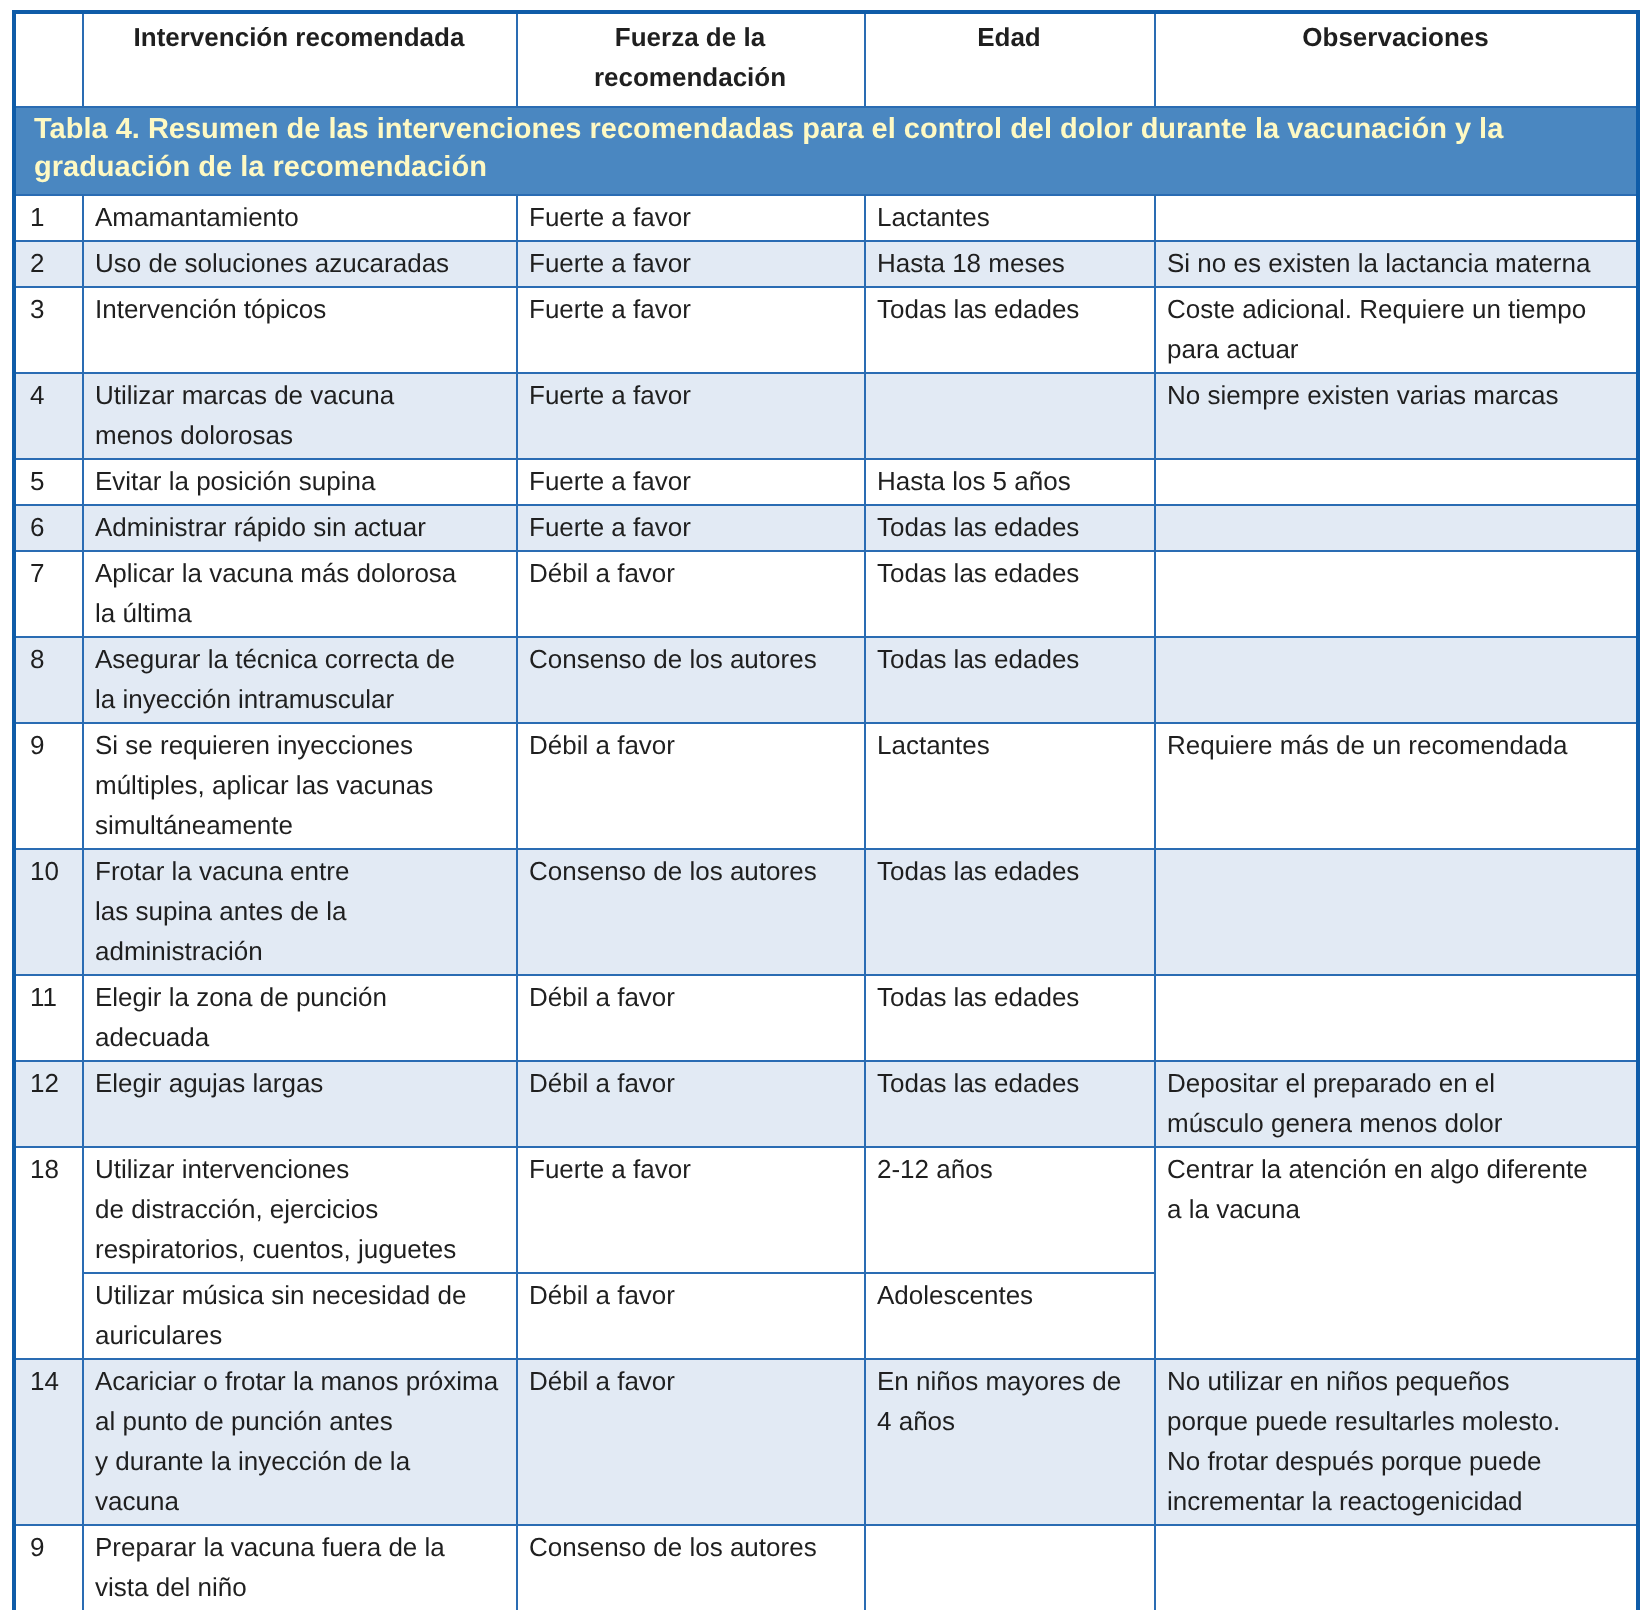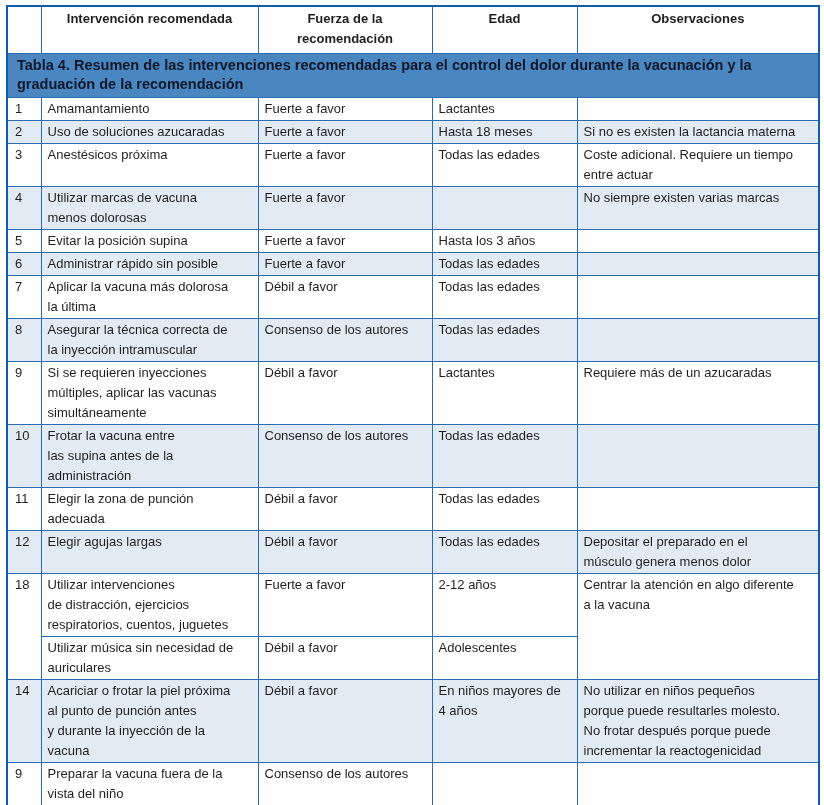--- a/index.html
+++ b/index.html
@@ -28,21 +28,21 @@
   .rec-table td, .rec-table th {
     border: 1px solid #2a6cb3;
     vertical-align: top;
     padding: 1px 6px;
     text-align: left;
     white-space: pre-line;
     overflow: hidden;
   }
   .rec-table tr.title-row td {
     background: #4a87c1;
-    color: #0f172a;
+    color: #fef9c3;
     font-weight: bold;
     font-size: 14.5px;
     line-height: 19px;
     padding: 2px 9px 3px 9px;
   }
   .rec-table thead th {
     background: #ffffff;
     font-weight: bold;
     text-align: center;
     padding: 2px 4px 4px 4px;
@@ -95,44 +95,44 @@
       </tr>
       <tr class="shaded">
         <td class="num-cell">2</td>
         <td>Uso de soluciones azucaradas</td>
         <td>Fuerte a favor</td>
         <td>Hasta 18 meses</td>
         <td>Si no es existen la lactancia materna</td>
       </tr>
       <tr class="plain">
         <td class="num-cell">3</td>
-        <td>Anestésicos próxima</td>
+        <td>Intervención tópicos</td>
         <td>Fuerte a favor</td>
         <td>Todas las edades</td>
         <td>Coste adicional. Requiere un tiempo
-entre actuar</td>
+para actuar</td>
       </tr>
       <tr class="shaded">
         <td class="num-cell">4</td>
         <td>Utilizar marcas de vacuna
 menos dolorosas</td>
         <td>Fuerte a favor</td>
         <td></td>
         <td>No siempre existen varias marcas</td>
       </tr>
       <tr class="plain">
         <td class="num-cell">5</td>
         <td>Evitar la posición supina</td>
         <td>Fuerte a favor</td>
-        <td>Hasta los 3 años</td>
+        <td>Hasta los 5 años</td>
         <td></td>
       </tr>
       <tr class="shaded">
         <td class="num-cell">6</td>
-        <td>Administrar rápido sin posible</td>
+        <td>Administrar rápido sin actuar</td>
         <td>Fuerte a favor</td>
         <td>Todas las edades</td>
         <td></td>
       </tr>
       <tr class="plain">
         <td class="num-cell">7</td>
         <td>Aplicar la vacuna más dolorosa
 la última</td>
         <td>Débil a favor</td>
         <td>Todas las edades</td>
@@ -146,21 +146,21 @@
         <td>Todas las edades</td>
         <td></td>
       </tr>
       <tr class="plain">
         <td class="num-cell">9</td>
         <td>Si se requieren inyecciones
 múltiples, aplicar las vacunas
 simultáneamente</td>
         <td>Débil a favor</td>
         <td>Lactantes</td>
-        <td>Requiere más de un azucaradas</td>
+        <td>Requiere más de un recomendada</td>
       </tr>
       <tr class="shaded">
         <td class="num-cell">10</td>
         <td>Frotar la vacuna entre
 las supina antes de la
 administración</td>
         <td>Consenso de los autores</td>
         <td>Todas las edades</td>
         <td></td>
       </tr>
@@ -191,21 +191,21 @@
 a la vacuna</td>
       </tr>
       <tr class="plain">
         <td>Utilizar música sin necesidad de
 auriculares</td>
         <td>Débil a favor</td>
         <td>Adolescentes</td>
       </tr>
       <tr class="shaded">
         <td class="num-cell">14</td>
-        <td>Acariciar o frotar la piel próxima
+        <td>Acariciar o frotar la manos próxima
 al punto de punción antes
 y durante la inyección de la
 vacuna</td>
         <td>Débil a favor</td>
         <td>En niños mayores de
 4 años</td>
         <td>No utilizar en niños pequeños
 porque puede resultarles molesto.
 No frotar después porque puede
 incrementar la reactogenicidad</td>

